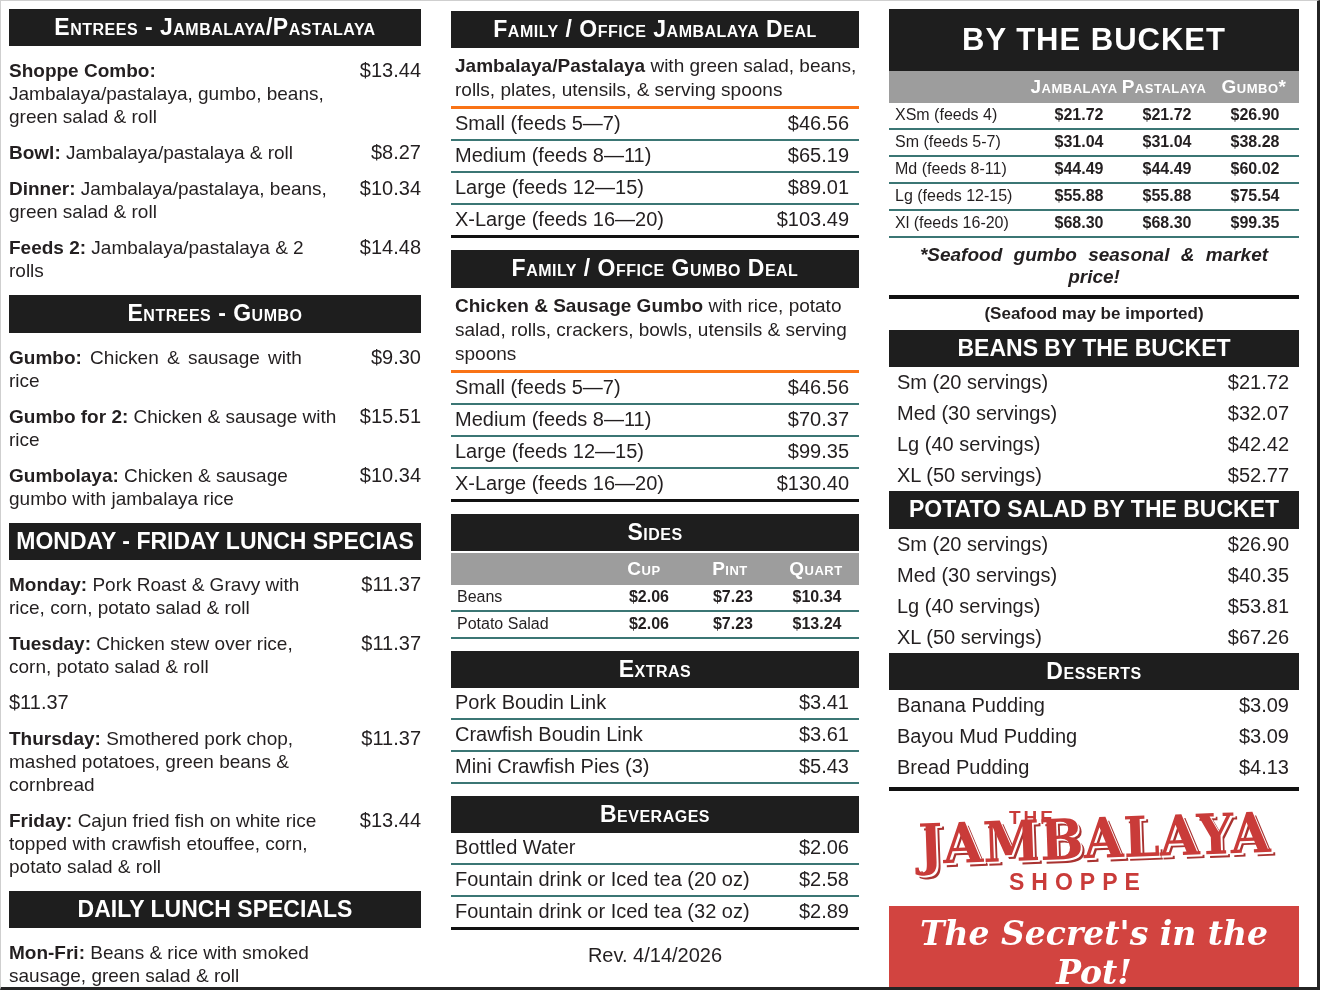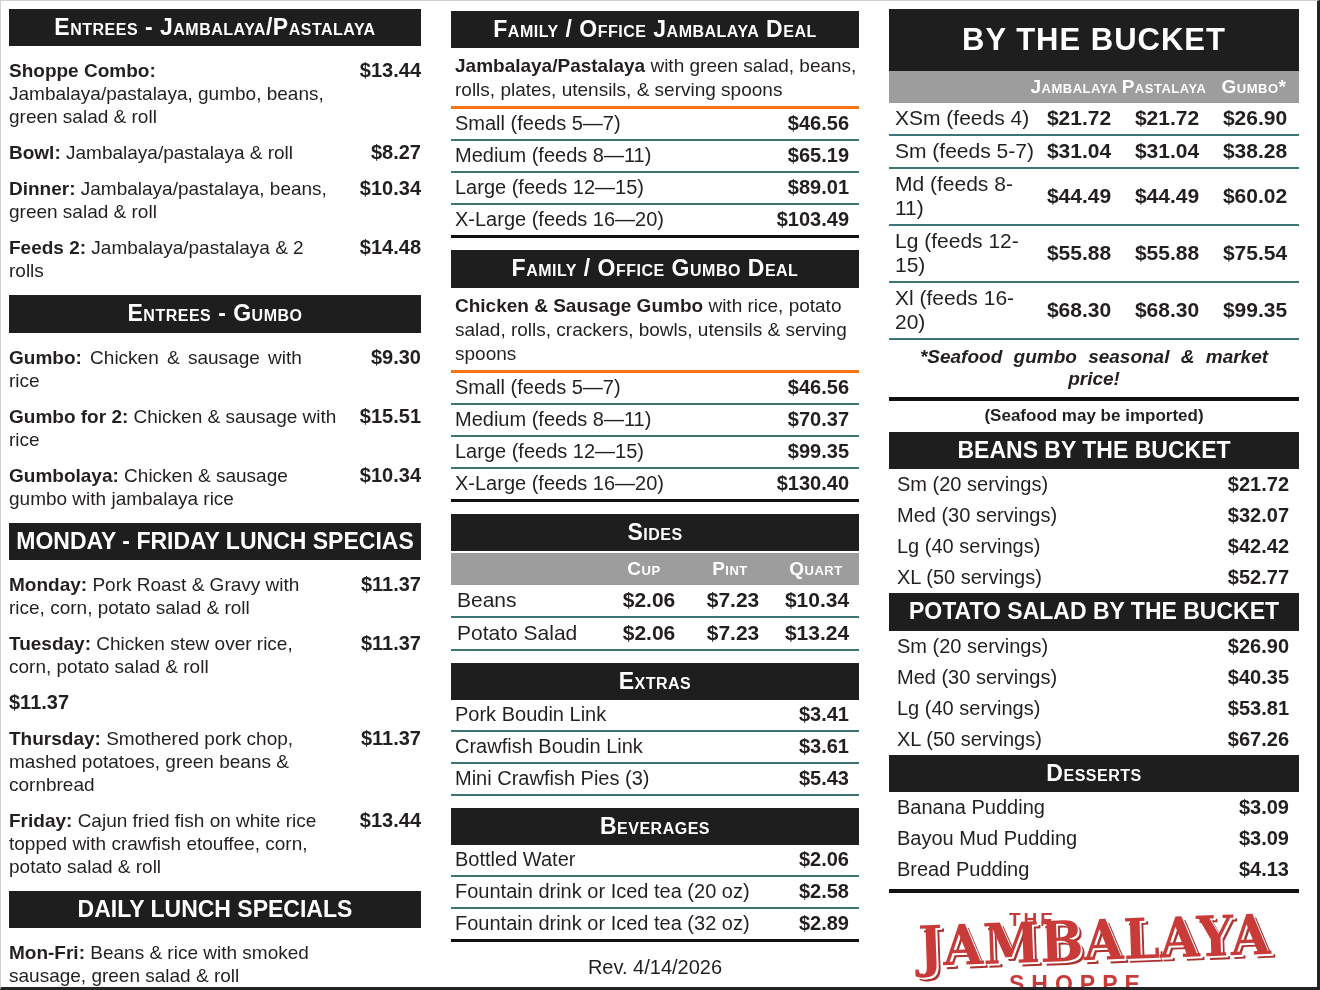--- a/index.html
+++ b/index.html
@@ -28,21 +28,21 @@
     background:var(--hdr);color:#fff;text-align:center;font-weight:bold;
     font-size:23px;padding:6px 2px;line-height:1.1;
   }
   .sc{font-variant:small-caps;letter-spacing:0.5px;}
   .big-hdr{font-size:31px;padding:14px 2px;letter-spacing:1px;}
 
   
   .item{display:flex;justify-content:space-between;align-items:flex-start;margin:13px 0;font-size:19px;line-height:23px;}
   .item .txt{width:328px;}
   .lead{font-weight:bold;}
-  .price{font-weight:bold;font-size:20px;white-space:nowrap;}
+  .price{font-weight:normal;font-size:20px;white-space:nowrap;}
   .just{word-spacing:3px;}
 
   
   .desc{font-size:19px;line-height:24px;margin:6px 0 4px 4px;}
   .deal .trow:first-of-type{border-top:3px solid #f97316;}
   .trow{
     display:flex;justify-content:space-between;align-items:flex-end;
     padding:2px 10px 4px 4px;border-bottom:2px solid var(--teal);
     font-size:20px;line-height:24px;
   }
@@ -51,21 +51,21 @@
   .gap{height:12px;}
 
   .graybar{
     background:var(--gray);color:#fff;font-weight:bold;font-size:19px;
     display:grid;grid-template-columns:150px 1fr 1fr 1fr;align-items:center;
     padding:5px 0;margin-top:2px;
   }
   .graybar span{text-align:center;}
   .grid-row{
     display:grid;grid-template-columns:150px 1fr 1fr 1fr;align-items:center;
-    font-size:21px;padding:3px 0 4px 6px;
+    font-size:16px;padding:3px 0 4px 6px;
   }
   .grid-row span{text-align:center;font-weight:bold;}
   .grid-row .rl{text-align:left;font-weight:normal;}
   .teal-b{border-bottom:2px solid var(--teal);}
   .rev{text-align:center;font-size:20px;margin-top:14px;}
 
   
   .bucketbar{grid-template-columns:140px 1fr 1fr 1fr;margin-top:0;font-size:19px;}
   .bucket-row{grid-template-columns:140px 1fr 1fr 1fr;}
   .seafood-note{font-weight:bold;font-style:italic;font-size:19px;text-align:center;word-spacing:6px;padding:6px 0 7px 0;border-bottom:4px solid #111;}

